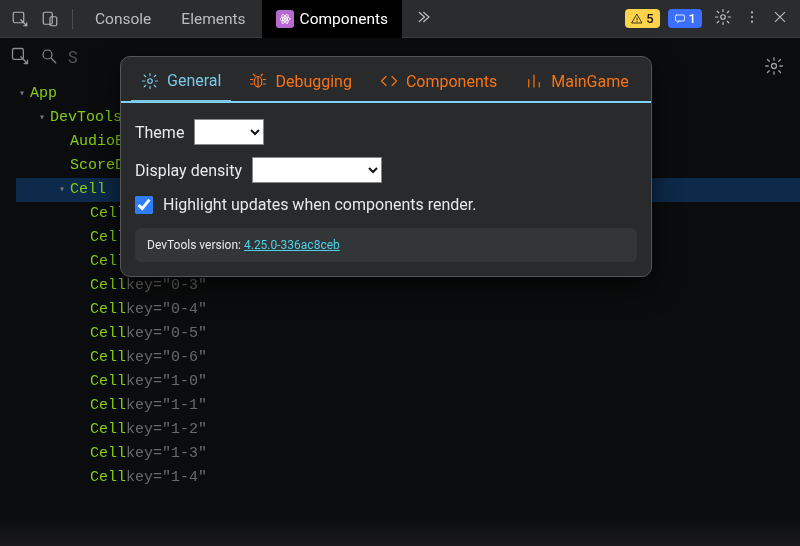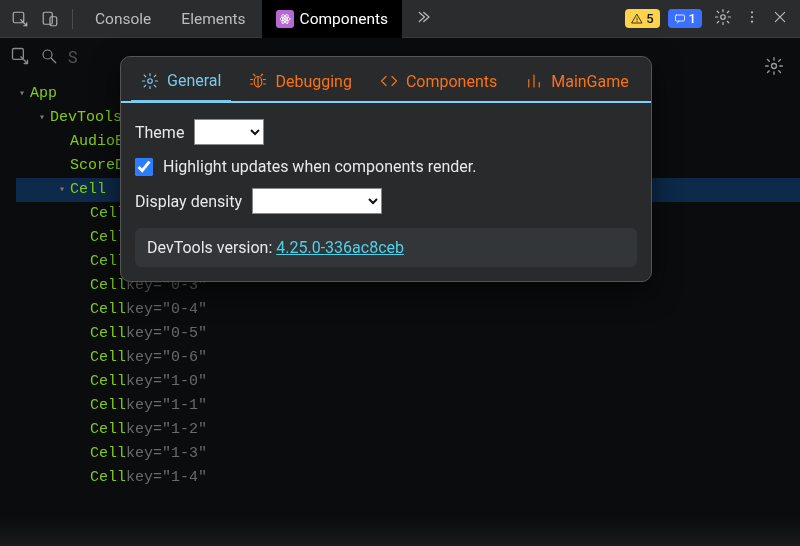--- a/index.html
+++ b/index.html
@@ -130,21 +130,21 @@
     font-family: inherit;
   }
   input[type=checkbox] {
     width: 18px; height: 18px; accent-color: #2c7dff;
   }
   .version-row {
     margin-top: 8px;
     background: #323638;
     padding: 10px 12px;
     border-radius: 6px;
-    color: #e9e9e9; font-size: 16px;
+    color: #e9e9e9; font-size: 12px;
   }
   .version-link { color: #4fd2e8; text-decoration: underline; }
 
   
   svg { stroke: currentColor; stroke-width: 1.6; fill: none; stroke-linecap: round; stroke-linejoin: round; }
   .fill { fill: currentColor; stroke: none; }
 
   .bottom-fade {
     position: absolute; bottom: 0; left: 0; right: 0; height: 28px;
     background: linear-gradient(0deg, #1a1a1c, transparent);
@@ -381,24 +381,24 @@
           <path d="M5 5l14 14M19 5L5 19"></path>
         </svg>
     </div>
   </div>
   <div class="modal-body">
     <div class="row">
       <span>Theme</span>
       <select style="width:70px"><option>Auto</option></select>
     </div>
     <div class="row">
+      <span>Display density</span>
+      <select style="width:130px"><option>Compact</option></select>
+    </div>
+    <div class="row">
       <input type="checkbox" checked="" style="">
       <span>Highlight updates when components render.</span>
     </div>
-    <div class="row">
-      <span>Display density</span>
-      <select style="width:130px"><option>Compact</option></select>
-    </div>
     <div class="version-row">
       <span>DevTools version: </span><a href="#" class="version-link">4.25.0-336ac8ceb</a>
     </div>
   </div>
 </div>
 
 </body></html>

